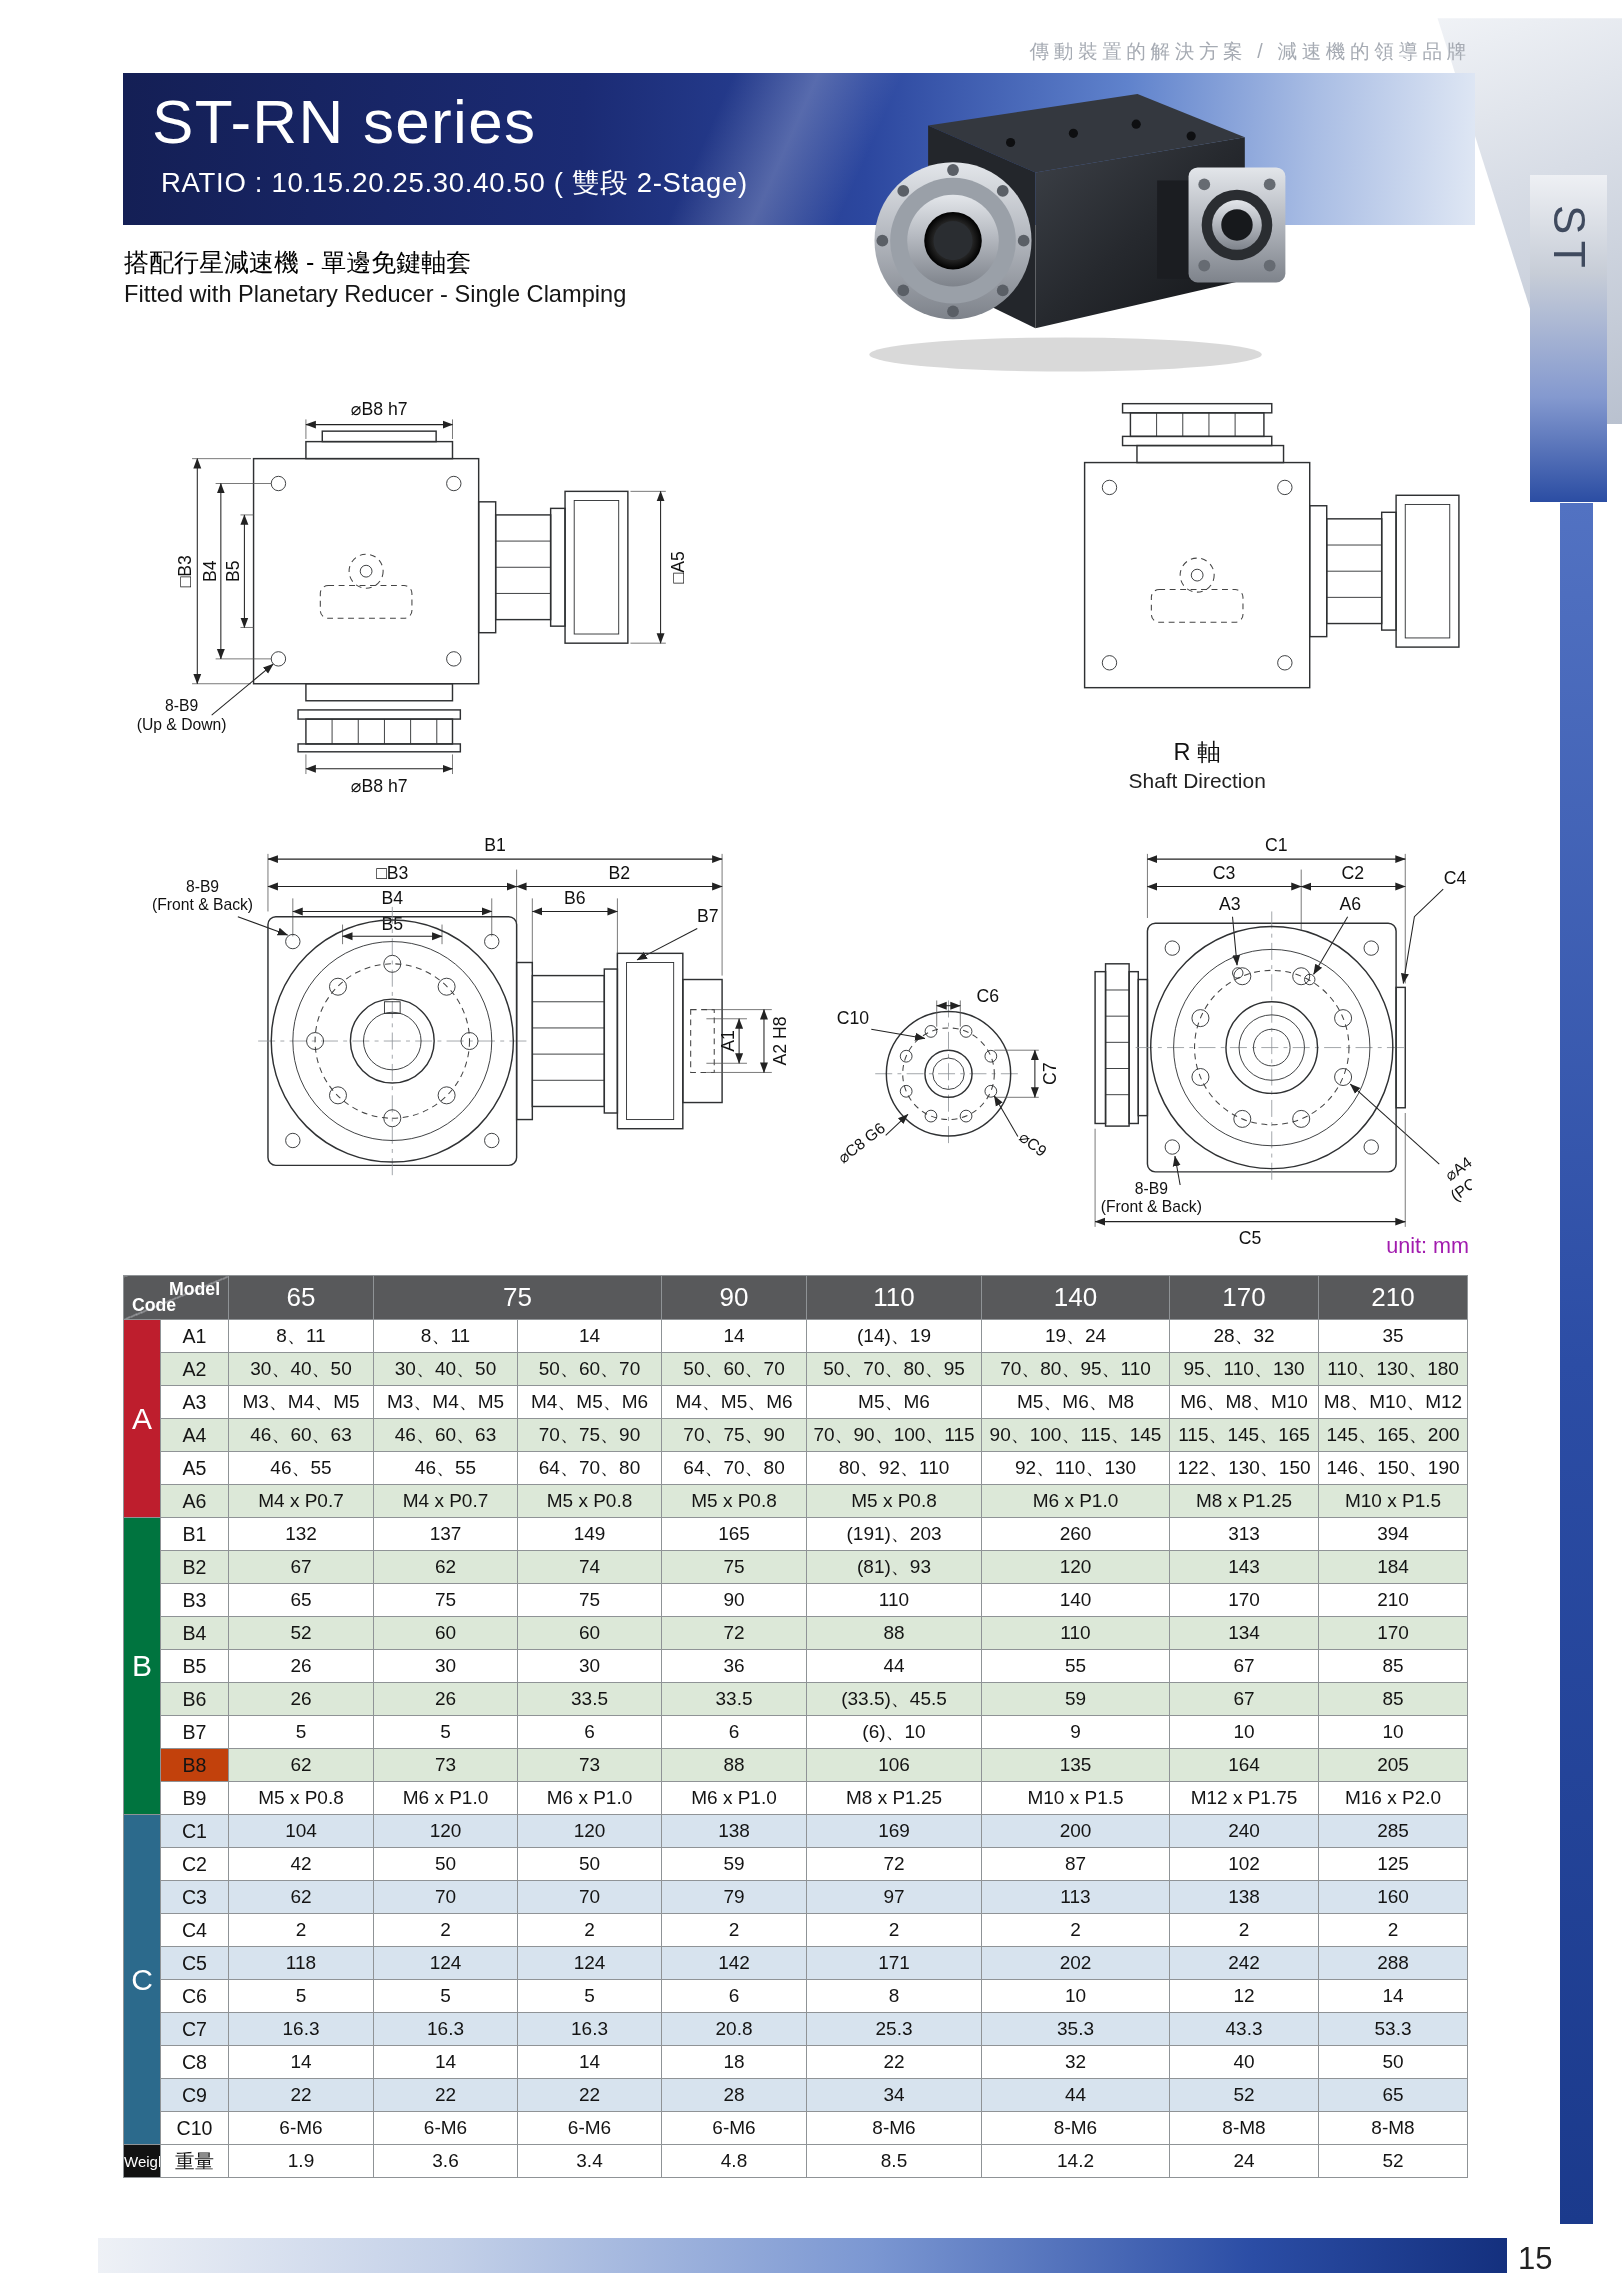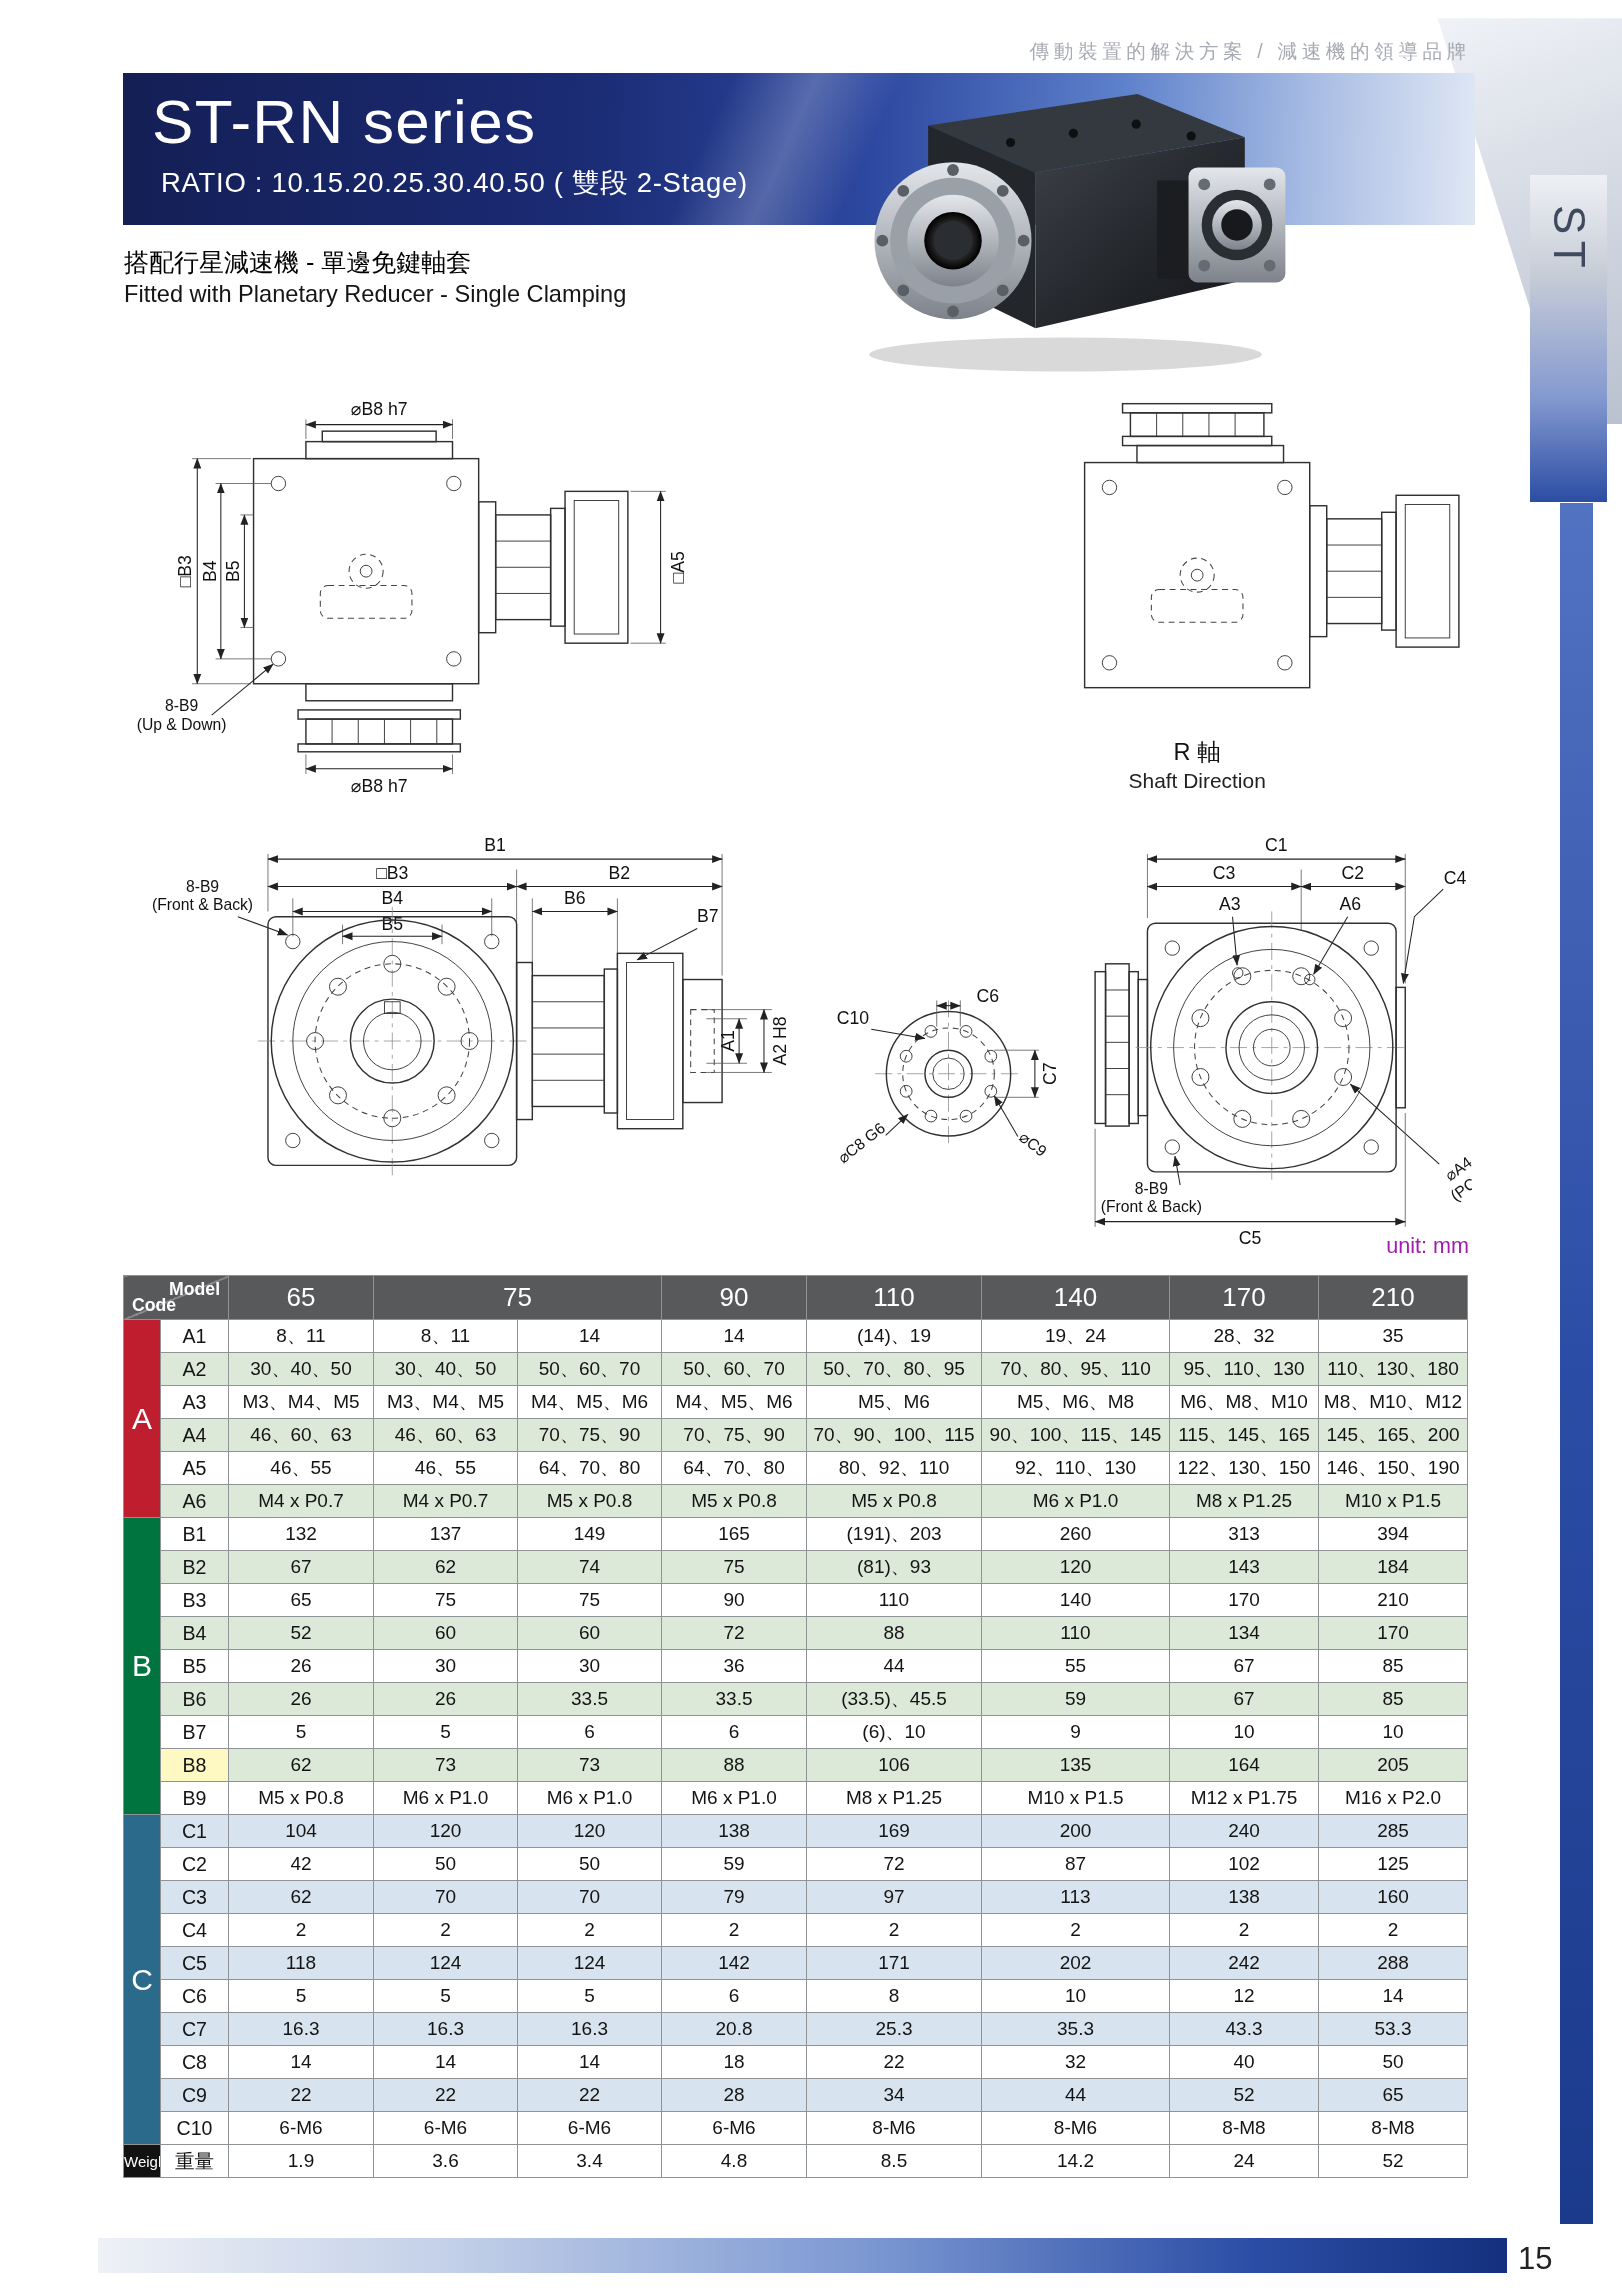--- a/index.html
+++ b/index.html
@@ -539,21 +539,21 @@
           <td class="val" style="background: rgb(255, 255, 255);">5</td>
           <td class="val" style="background: rgb(255, 255, 255);">5</td>
           <td class="val" style="background: rgb(255, 255, 255);">6</td>
           <td class="val" style="background: rgb(255, 255, 255);">6</td>
           <td class="val" style="background: rgb(255, 255, 255);">(6)、10</td>
           <td class="val" style="background: rgb(255, 255, 255);">9</td>
           <td class="val" style="background: rgb(255, 255, 255);">10</td>
           <td class="val" style="background: rgb(255, 255, 255);">10</td>
         </tr>
         <tr>
-          <td class="code" style="background: #fef9c3;">B8</td>
+          <td class="code" style="background: #c2410c;">B8</td>
           <td class="val" style="background: rgb(220, 232, 216);">62</td>
           <td class="val" style="background: rgb(220, 232, 216);">73</td>
           <td class="val" style="background: rgb(220, 232, 216);">73</td>
           <td class="val" style="background: rgb(220, 232, 216);">88</td>
           <td class="val" style="background: rgb(220, 232, 216);">106</td>
           <td class="val" style="background: rgb(220, 232, 216);">135</td>
           <td class="val" style="background: rgb(220, 232, 216);">164</td>
           <td class="val" style="background: rgb(220, 232, 216);">205</td>
         </tr>
         <tr>

